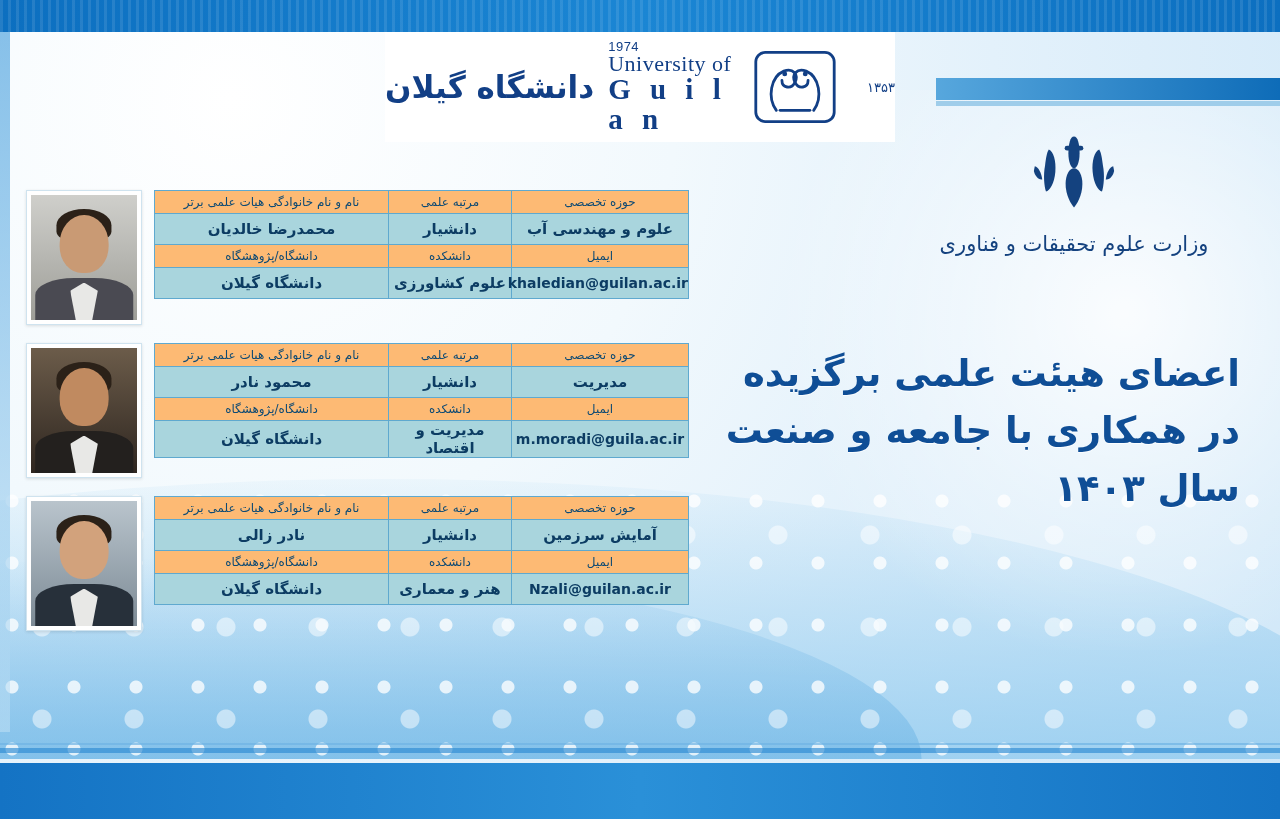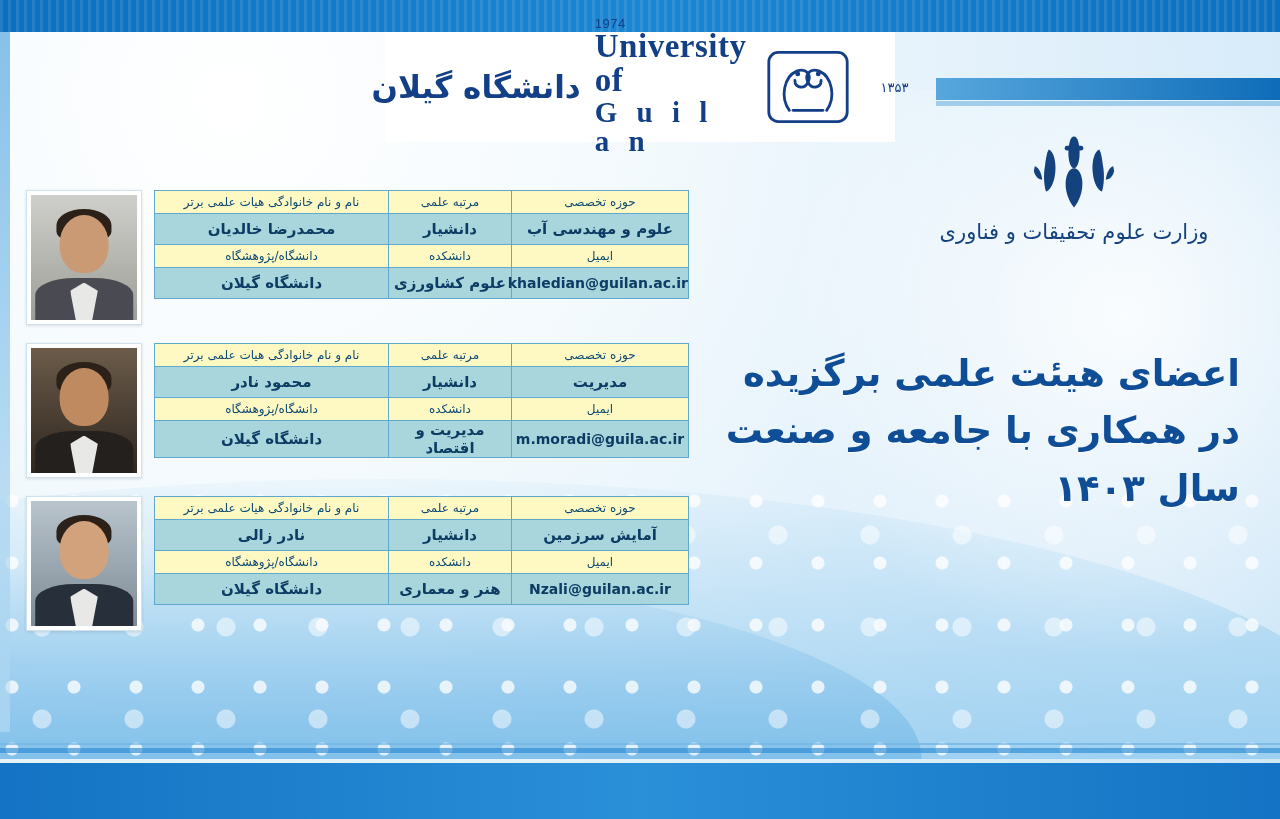--- a/index.html
+++ b/index.html
@@ -141,22 +141,22 @@
     line-height: 1.02;
     font-family: "Liberation Serif", "DejaVu Serif", serif;
   }
   .logo-en .year {
     font-size: 13px;
     letter-spacing: .5px;
     color: #123f86;
     font-family: "Liberation Sans", sans-serif;
   }
   .logo-en .l1 {
-    font-size: 33px;
-    font-weight: 700;
+    font-size: 22px;
+    font-weight: 400;
     letter-spacing: .5px;
   }
   .logo-en .l2 {
     font-size: 29px;
     font-weight: 700;
     letter-spacing: 6px;
   }
   .logo-mark {
     width: 96px;
     height: 84px;
@@ -203,21 +203,21 @@
     color: #14427f;
   }
   .ministry svg { display: block; margin: 0 auto; }
   .ministry .m1 {
     font-size: 15px;
     margin-top: 6px;
     font-family: "DejaVu Sans", sans-serif;
   }
   .ministry .m2 {
     font-size: 21px;
-    margin-top: 6px;
+    margin-top: 18px;
     font-family: "DejaVu Sans", sans-serif;
   }
 
   
   .headline {
     position: absolute;
     top: 345px;
     right: 40px;
     width: 500px;
     text-align: right;
@@ -251,21 +251,21 @@
   }
   table.info td {
     border: 1px solid #5fa9cf;
     text-align: center;
     color: #0c3c63;
     padding: 0;
     height: 30px;
     font-size: 14px;
   }
   table.info td.hdr {
-    background: #fef9c3;
+    background: #fdba74;
     font-size: 12px;
     color: #0d4a74;
     height: 22px;
   }
   table.info td.val {
     background: #a9d5dd;
     font-weight: 700;
     font-size: 15px;
   }
   table.info td.val.small {

